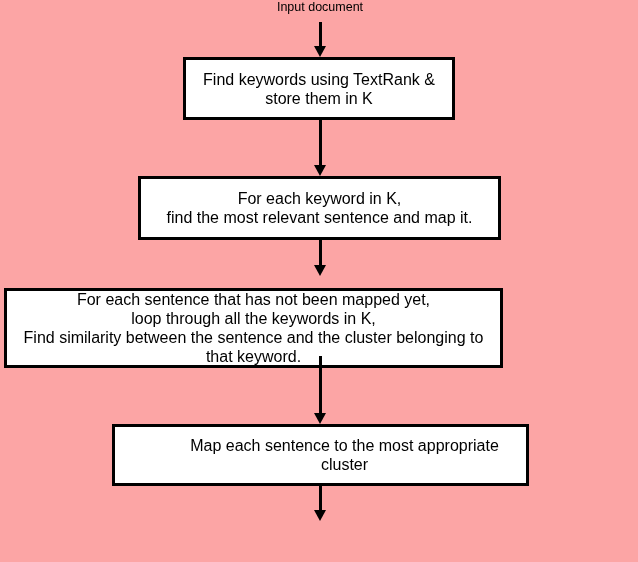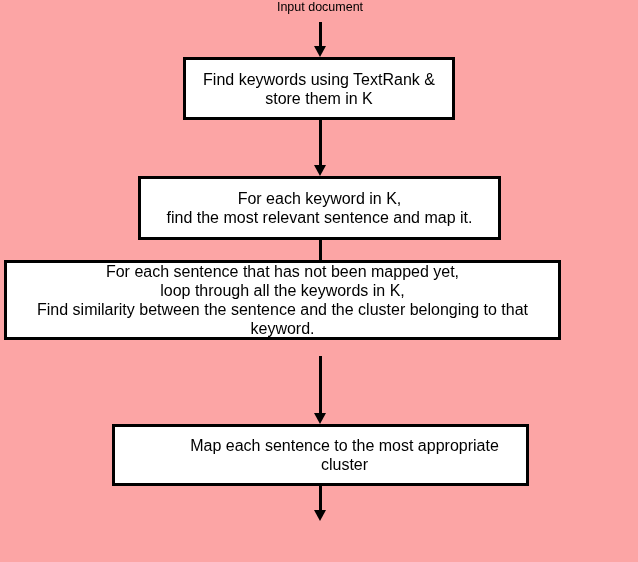--- a/index.html
+++ b/index.html
@@ -90,21 +90,21 @@
   <div class="pbox" style="left:138px; top:176px; width:363px; height:64px;">
     <span class="ptext">For each keyword in K,
 find the most relevant sentence and map it.</span>
   </div>
 
   <div class="arrow" style="left:320px; top:240px; height:36px;">
     <div class="shaft" style="height:25px;"></div>
     <div class="head" style="top:25px;"></div>
   </div>
 
-  <div class="pbox" style="left:4px; top:260px; width:557px; height:80px;">
+  <div class="pbox" style="left:4px; top:288px; width:499px; height:80px;">
     <span class="ptext">For each sentence that has not been mapped yet,
 loop through all the keywords in K,
 Find similarity between the sentence and the cluster belonging to that keyword.</span>
   </div>
 
   <div class="arrow" style="left:320px; top:356px; height:68px;">
     <div class="shaft" style="height:57px;"></div>
     <div class="head" style="top:57px;"></div>
   </div>
 

